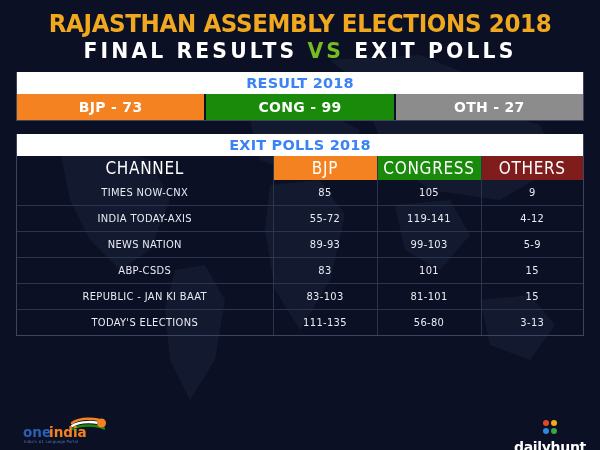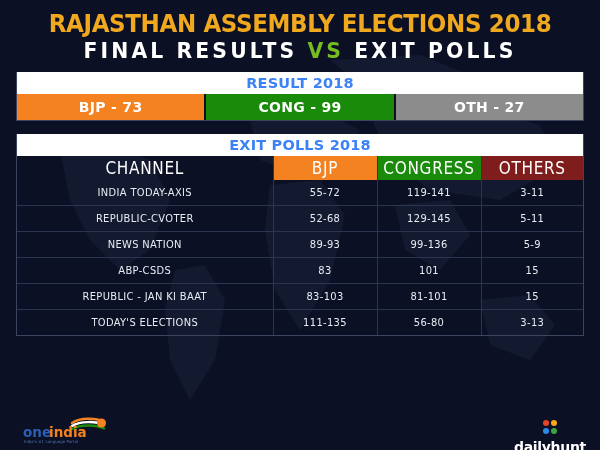--- a/index.html
+++ b/index.html
@@ -228,35 +228,35 @@
       <thead>
         <tr>
           <th class="col-channel">CHANNEL</th>
           <th class="col-bjp">BJP</th>
           <th class="col-cong">CONGRESS</th>
           <th class="col-oth">OTHERS</th>
         </tr>
       </thead>
       <tbody>
         <tr>
+          <td>TIMES NOW-CNX</td>
+          <td>85</td>
+          <td>105</td>
+          <td>9</td>
+        </tr>
+        <tr>
           <td>INDIA TODAY-AXIS</td>
           <td>55-72</td>
           <td>119-141</td>
-          <td>3-11</td>
-        </tr>
-        <tr>
-          <td>REPUBLIC-CVOTER</td>
-          <td>52-68</td>
-          <td>129-145</td>
-          <td>5-11</td>
+          <td>4-12</td>
         </tr>
         <tr>
           <td>NEWS NATION</td>
           <td>89-93</td>
-          <td>99-136</td>
+          <td>99-103</td>
           <td>5-9</td>
         </tr>
         <tr>
           <td>ABP-CSDS</td>
           <td>83</td>
           <td>101</td>
           <td>15</td>
         </tr>
         <tr>
           <td>REPUBLIC - JAN KI BAAT</td>

